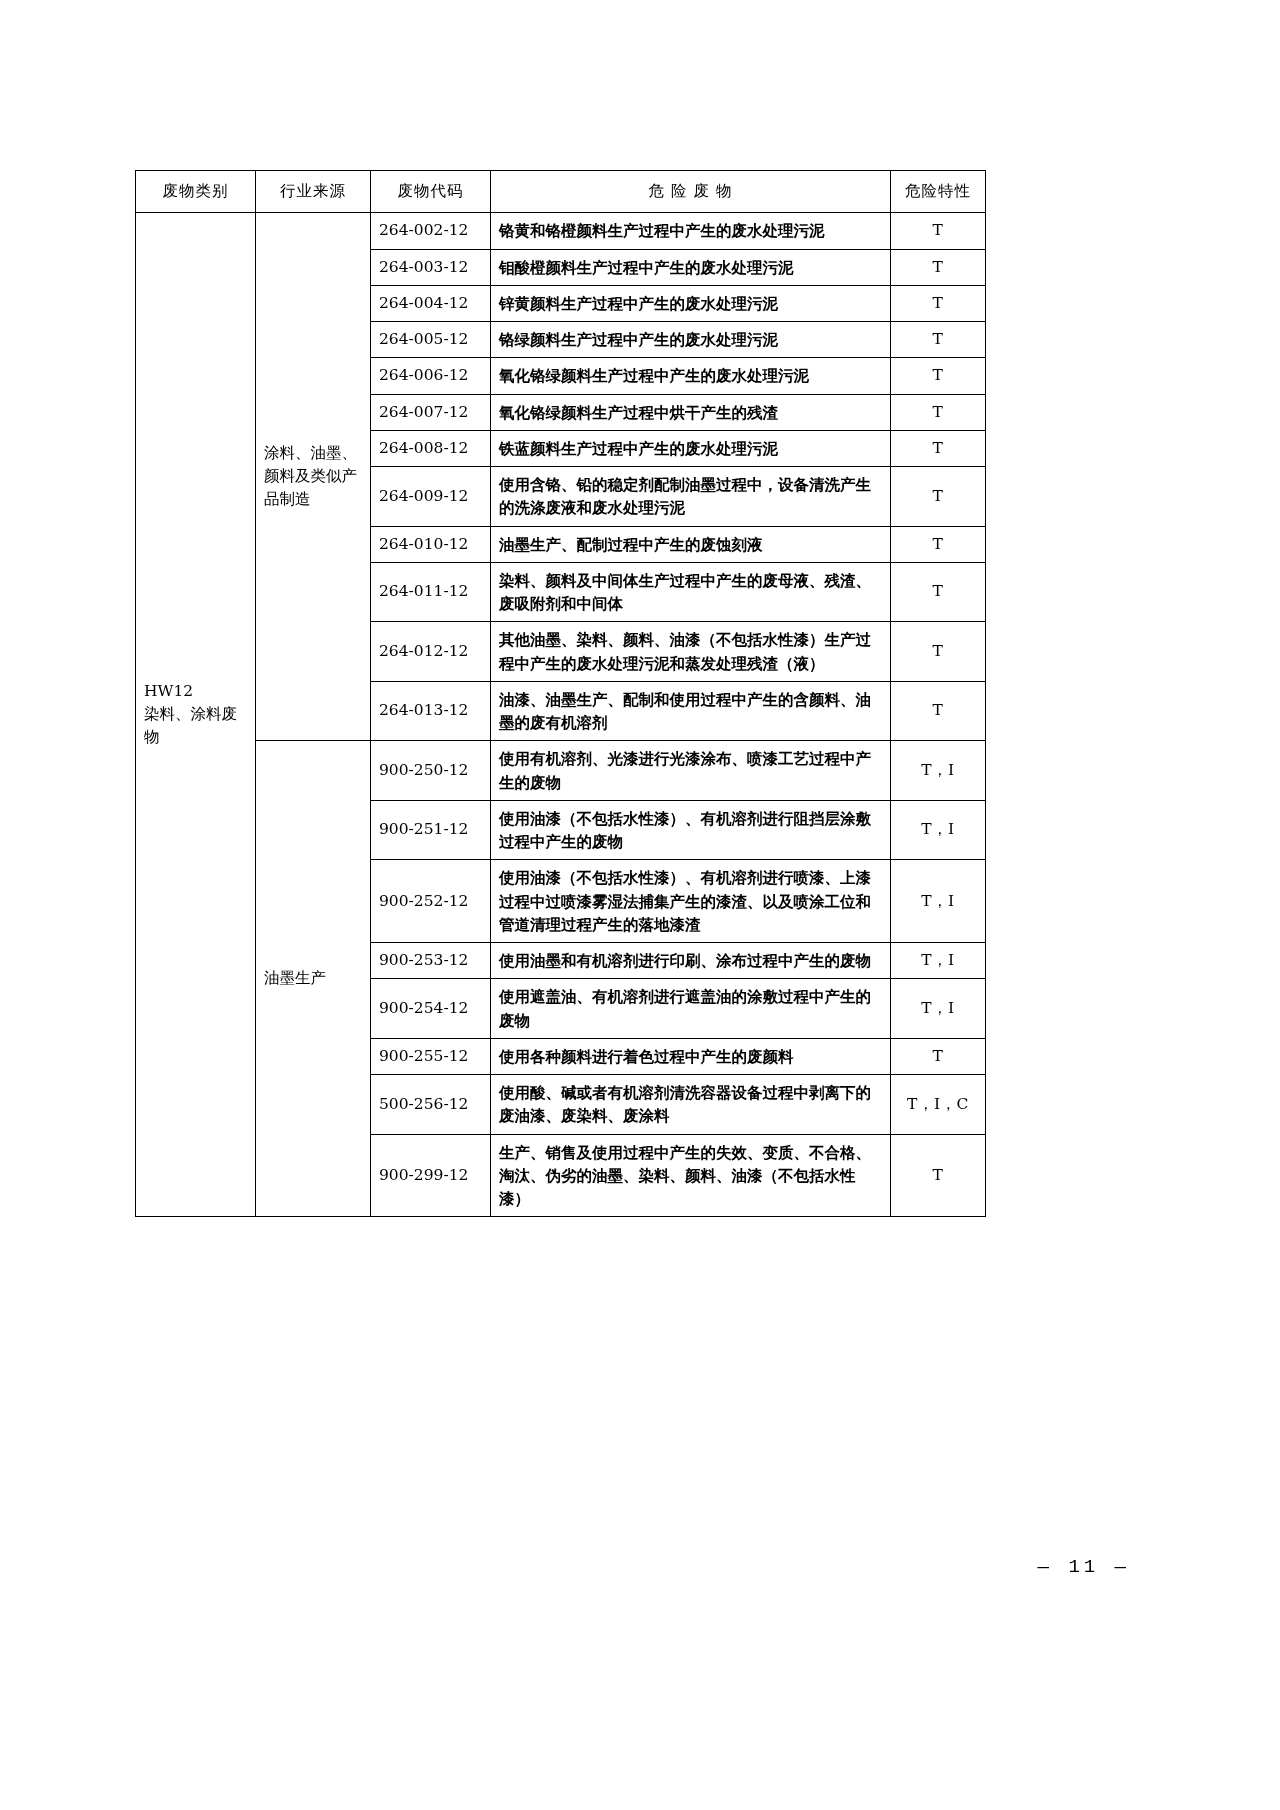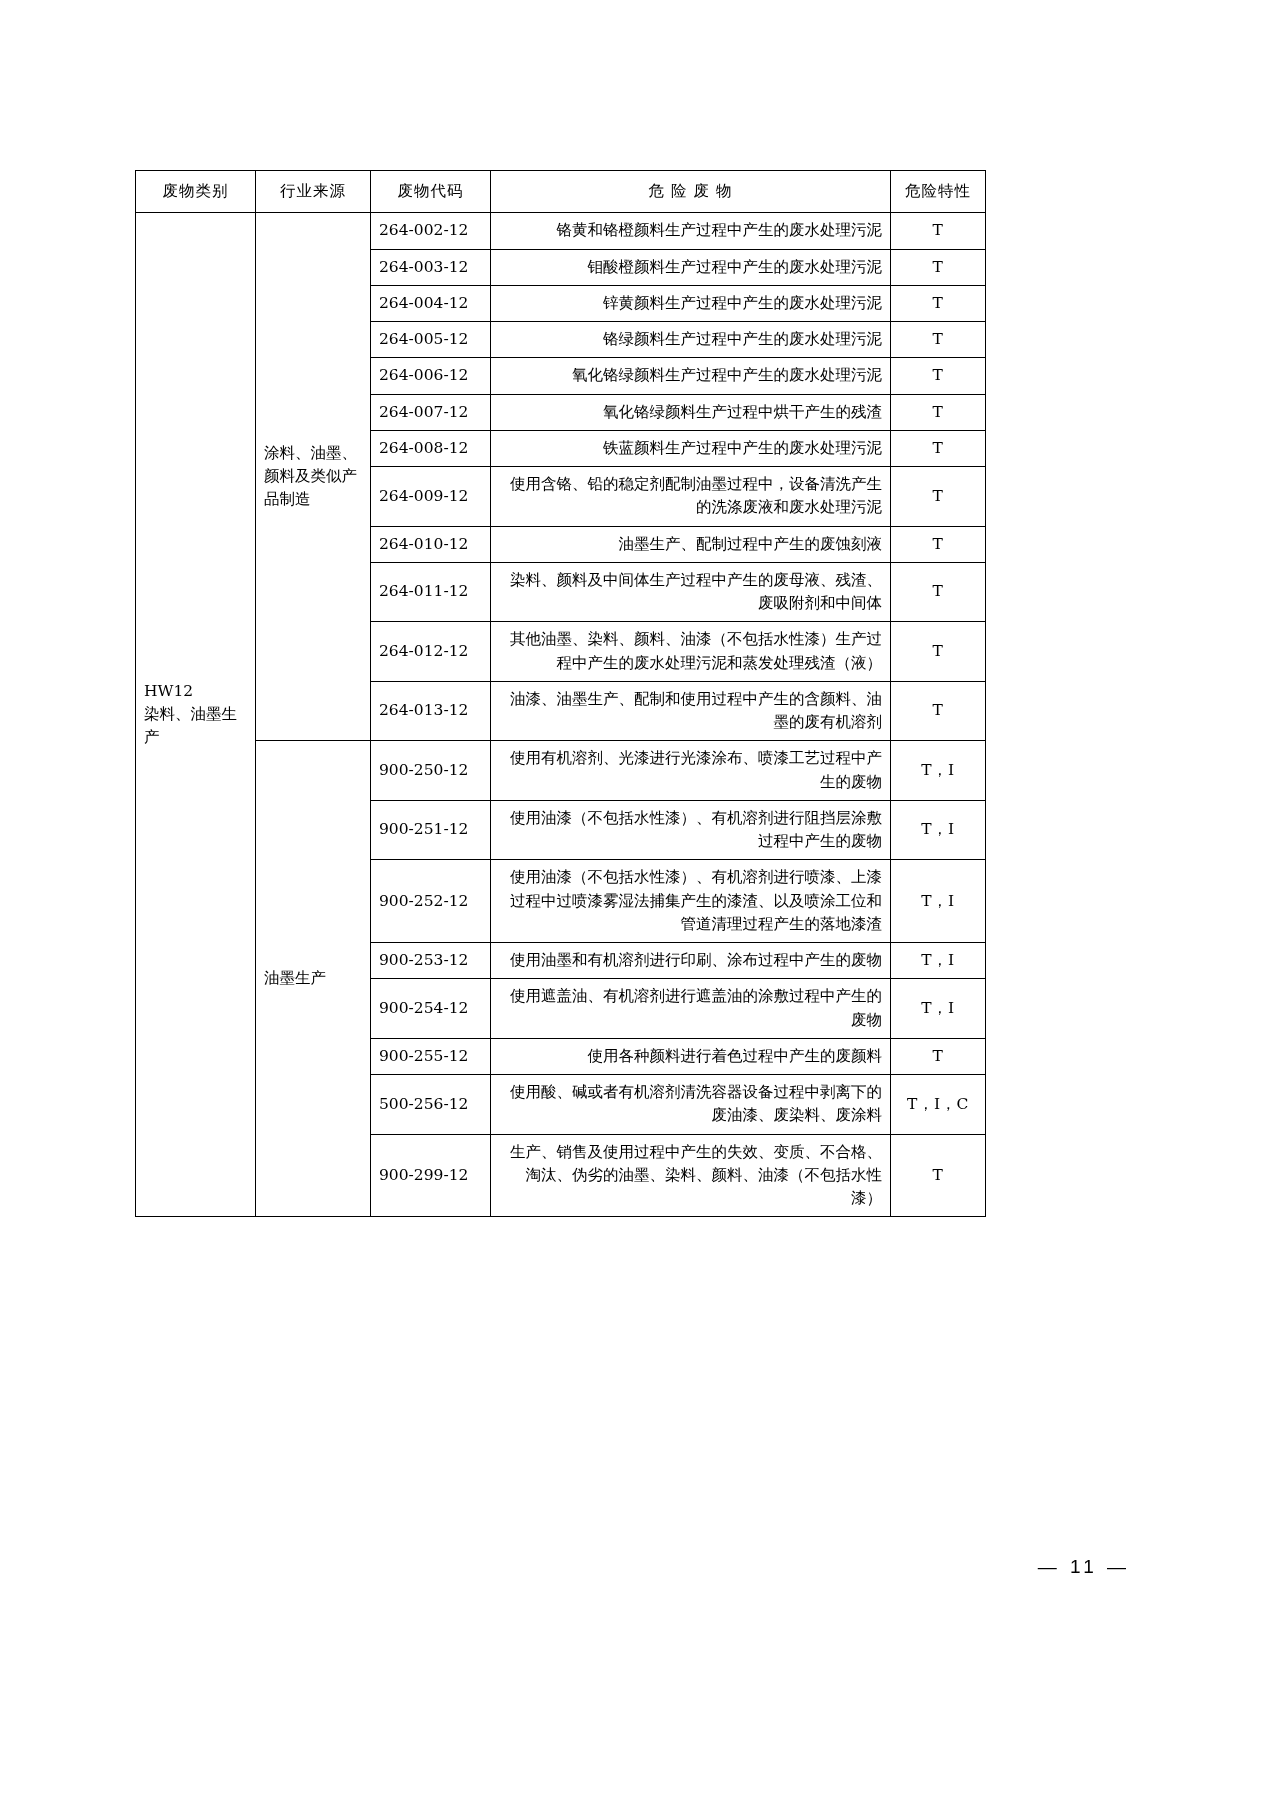--- a/index.html
+++ b/index.html
@@ -51,35 +51,36 @@
     line-height: 1.55;
   }
   td.industry-cell {
     line-height: 1.7;
   }
   td.code-cell {
     white-space: nowrap;
     letter-spacing: 0px;
   }
   td.waste-cell {
-    text-align: right;
+    text-align: left;
     line-height: 1.55;
+    font-weight: bold;
   }
   td.hazard-cell {
     text-align: center;
     white-space: nowrap;
     letter-spacing: 0.5px;
   }
   .page-number {
     position: absolute;
     right: 150px;
     bottom: 232px;
     font-size: 19px;
     letter-spacing: 4px;
-    font-family: Liberation Sans, sans-serif;
+    font-family: Liberation Mono, monospace;
     margin-top: 35px;
   }
 </style>
 </head>
 <body>
 
 <div class="page">
   <table class="waste-table">
     <colgroup>
       <col class="c-category">
@@ -94,21 +95,21 @@
         <th>行业来源</th>
         <th>废物代码</th>
         <th>危 险 废 物</th>
         <th>危险特性</th>
       </tr>
     </thead>
     <tbody>
       <tr>
         <td class="category-cell" rowspan="20">
           <div>HW12</div>
-          <div>染料、油墨生产</div>
+          <div>染料、涂料废物</div>
         </td>
         <td class="industry-cell" rowspan="12">涂料、油墨、颜料及类似产品制造</td>
         <td class="code-cell">264-002-12</td>
         <td class="waste-cell">铬黄和铬橙颜料生产过程中产生的废水处理污泥</td>
         <td class="hazard-cell">T</td>
       </tr>
       <tr>
         <td class="code-cell">264-003-12</td>
         <td class="waste-cell">钼酸橙颜料生产过程中产生的废水处理污泥</td>
         <td class="hazard-cell">T</td>

